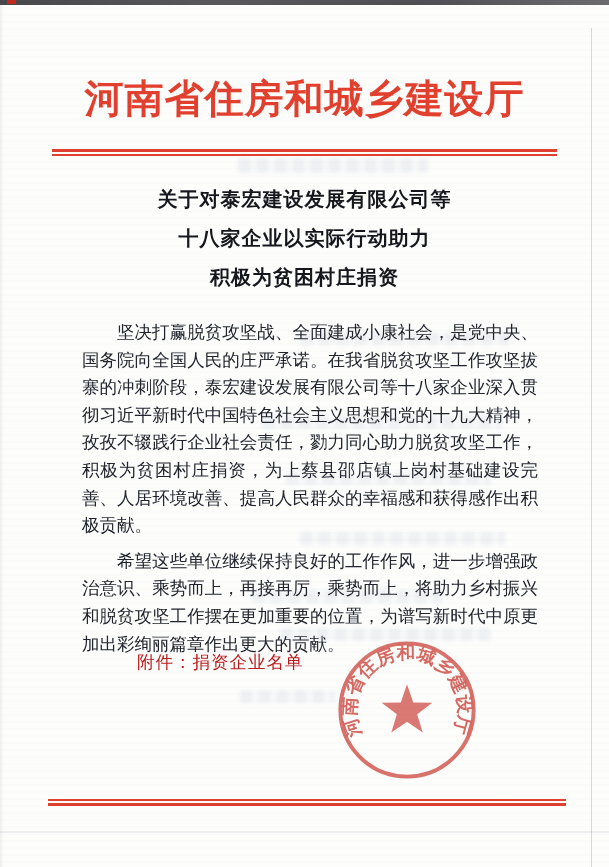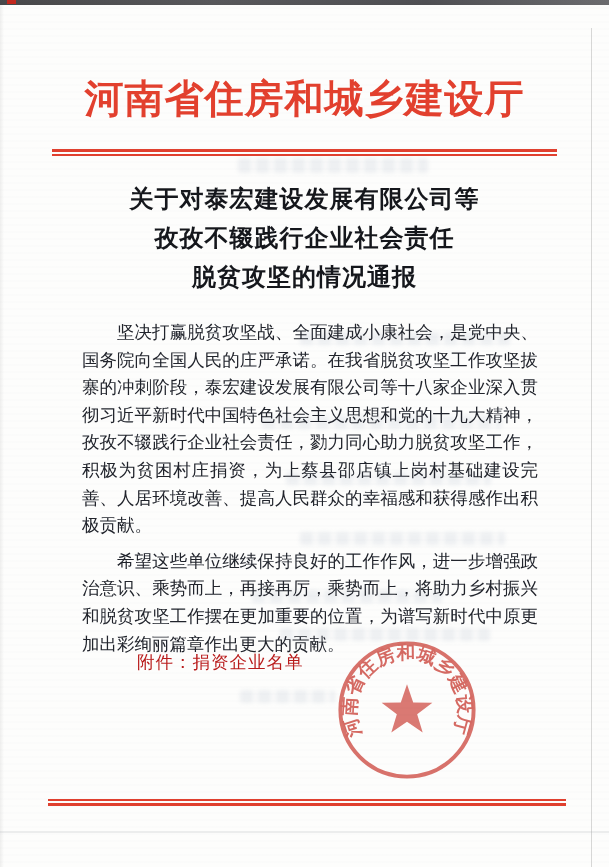--- a/index.html
+++ b/index.html
@@ -47,21 +47,21 @@
     font-size:39px;font-weight:700;letter-spacing:1px;
     color:#e2402e;white-space:nowrap;
   }
   #header-rule{
     position:absolute;left:52px;top:149px;width:505px;height:2px;
     border-top:3.5px solid #e0402f;border-bottom:2.5px solid #e0402f;
   }
   #doc-title{
     position:absolute;left:0;top:180px;width:609px;
     text-align:center;color:#15171c;
-    font-size:24px;font-weight:700;line-height:39px;letter-spacing:1px;
+    font-size:20px;font-weight:700;line-height:39px;letter-spacing:1px;
   }
   #doc-body{
     position:absolute;left:74px;top:311px;width:472px;
     font-size:17.5px;line-height:27.6px;color:#21242c;
     text-align:justify;
   }
   #doc-body p{margin:8px;text-indent:2em;}
   #attachment-line{
     position:absolute;left:113px;top:650px;
     font-size:17.5px;color:#b91c1c;letter-spacing:1px;white-space:nowrap;margin-left:24px;
@@ -104,22 +104,22 @@
   <div class="smudge" style="left:252px;top:590px;width:190px;height:13px;"></div>
   <div class="smudge" style="left:280px;top:628px;width:210px;height:13px;"></div>
   <div class="smudge" style="left:240px;top:690px;width:95px;height:13px;"></div>
 
   <div id="agency-name">河南省住房和城乡建设厅</div>
 
   <div id="header-rule"></div>
 
   <div id="doc-title">
     <div>关于对泰宏建设发展有限公司等</div>
-    <div>孜孜不辍践行企业社会责任</div>
-    <div>脱贫攻坚的情况通报</div>
+    <div>十八家企业以实际行动助力</div>
+    <div>积极为贫困村庄捐资</div>
   </div>
 
   <div id="doc-body">
     <p>坚决打赢脱贫攻坚战、全面建成小康社会，是党中央、国务院向全国人民的庄严承诺。在我省脱贫攻坚工作攻坚拔寨的冲刺阶段，泰宏建设发展有限公司等十八家企业深入贯彻习近平新时代中国特色社会主义思想和党的十九大精神，孜孜不辍践行企业社会责任，勠力同心助力脱贫攻坚工作，积极为贫困村庄捐资，为上蔡县邵店镇上岗村基础建设完善、人居环境改善、提高人民群众的幸福感和获得感作出积极贡献。</p>
     <p>希望这些单位继续保持良好的工作作风，进一步增强政治意识、乘势而上，再接再厉，乘势而上，将助力乡村振兴和脱贫攻坚工作摆在更加重要的位置，为谱写新时代中原更加出彩绚丽篇章作出更大的贡献。</p>
   </div>
 
   <div id="attachment-line">附件：捐资企业名单</div>
 
 

